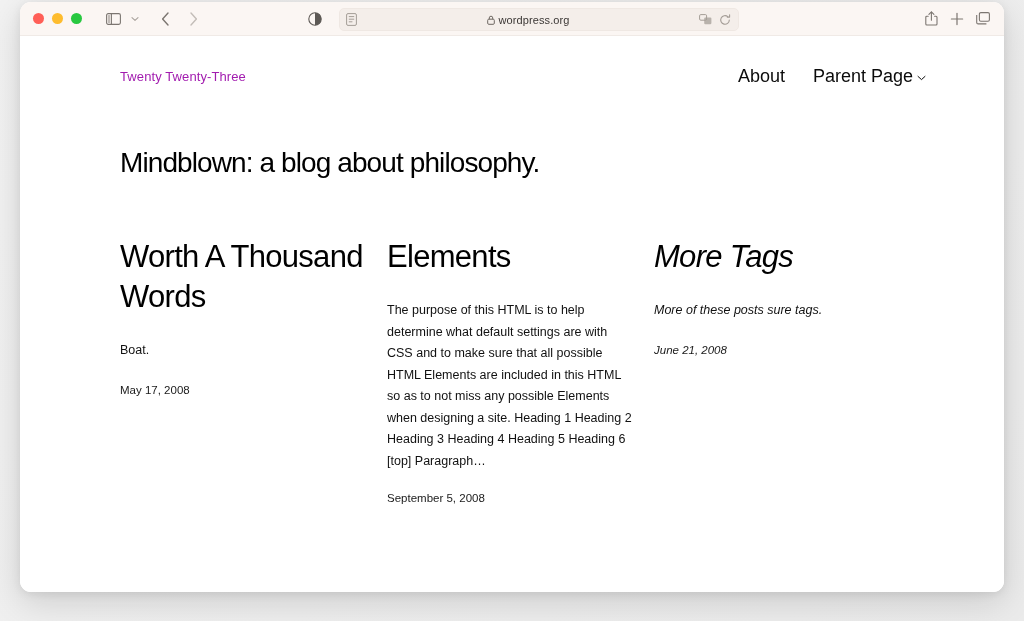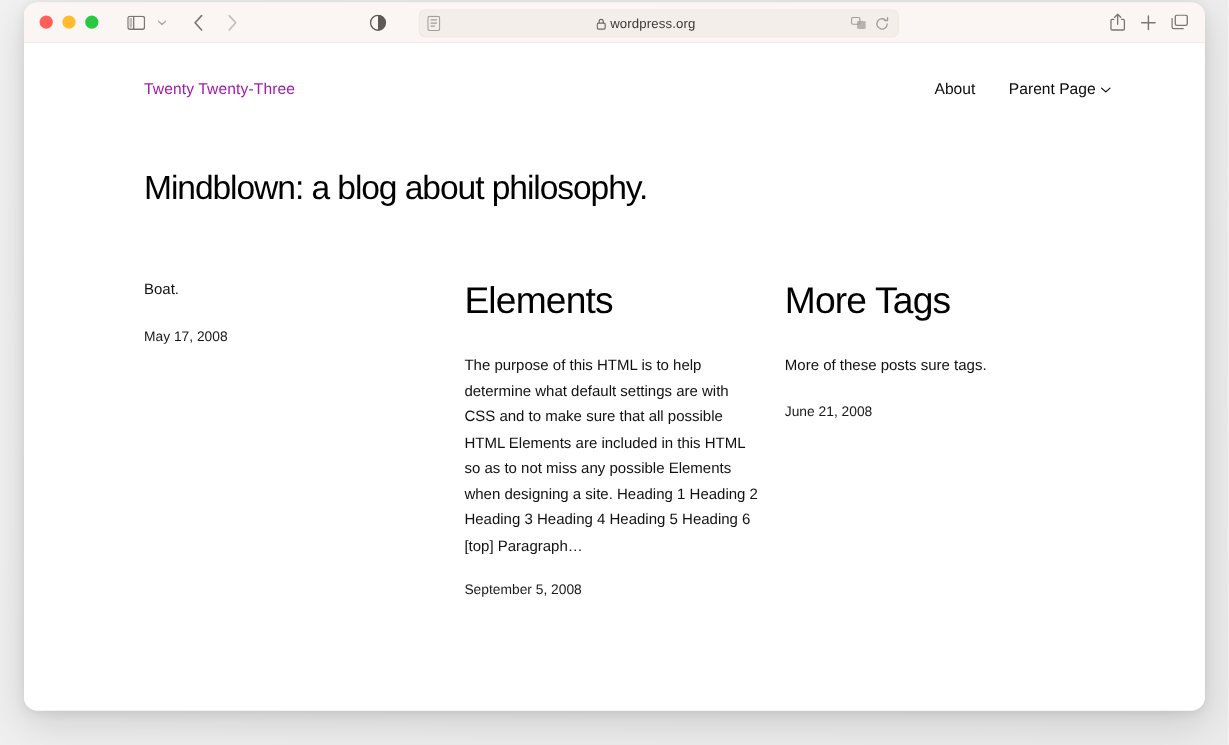--- a/index.html
+++ b/index.html
@@ -76,21 +76,21 @@
     width: 14px;
     display: flex;
     align-items: center;
     justify-content: center;
     color: #a9a29c;
   }
 
   
   .url-field {
     position: absolute;
-    left: 329px;
+    left: 319px;
     top: 6px;
     width: 398px;
     height: 21px;
     background: #f4eeea;
     border: 1px solid #efe8e3;
     border-radius: 5px;
     display: flex;
     align-items: center;
   }
   .url-left {
@@ -155,21 +155,21 @@
     font-size: 13px;
     color: #a21caf;
     letter-spacing: 0.1px;
   }
   .site-nav {
     display: flex;
     align-items: center;
     gap: 28px;
   }
   .nav-item {
-    font-size: 13px;
+    font-size: 18px;
     color: #0b0b0b;
     display: flex;
     align-items: center;
     gap: 4px;
   }
   .nav-caret {
     font-size: 9px;
     color: #0b0b0b;
     position: relative;
     top: 1px;
@@ -189,21 +189,21 @@
 
   .posts {
     display: flex;
     padding: 59px 100px 0 100px;
     gap: 0;
   }
   .post {
     width: 246px;
     margin-right: 21px;
   }
-  .post:last-child { margin-right: 0; }
+  .post:last-child { margin-right: 0; font-style: italic; }
   .post-title {
     font-size: 31px;
     font-weight: 400;
     color: #000000;
     letter-spacing: -0.7px;
     line-height: 1.29;
     margin: 0 0 23px 0;
   }
   .post-excerpt {
     font-size: 12.5px;
@@ -339,20 +339,21 @@
         </div>
       </div>
 
       <div class="hero">
         <h1 class="hero-title">Mindblown: a blog about philosophy.</h1>
       </div>
 
       <div class="posts">
 
         <article class="post">
+          <h2 class="post-title">Worth A Thousand Words</h2>
           <p class="post-excerpt">Boat.</p>
           <p class="post-date">May 17, 2008</p>
         </article>
 
         <article class="post wide">
           <h2 class="post-title">Elements</h2>
           <p class="post-excerpt">The purpose of this HTML is to help determine what default settings are with CSS and to make sure that all possible HTML Elements are included in this HTML so as to not miss any possible Elements when designing a site. Heading 1 Heading 2 Heading 3 Heading 4 Heading 5 Heading 6 [top] Paragraph…</p>
           <p class="post-date">September 5, 2008</p>
         </article>
 

